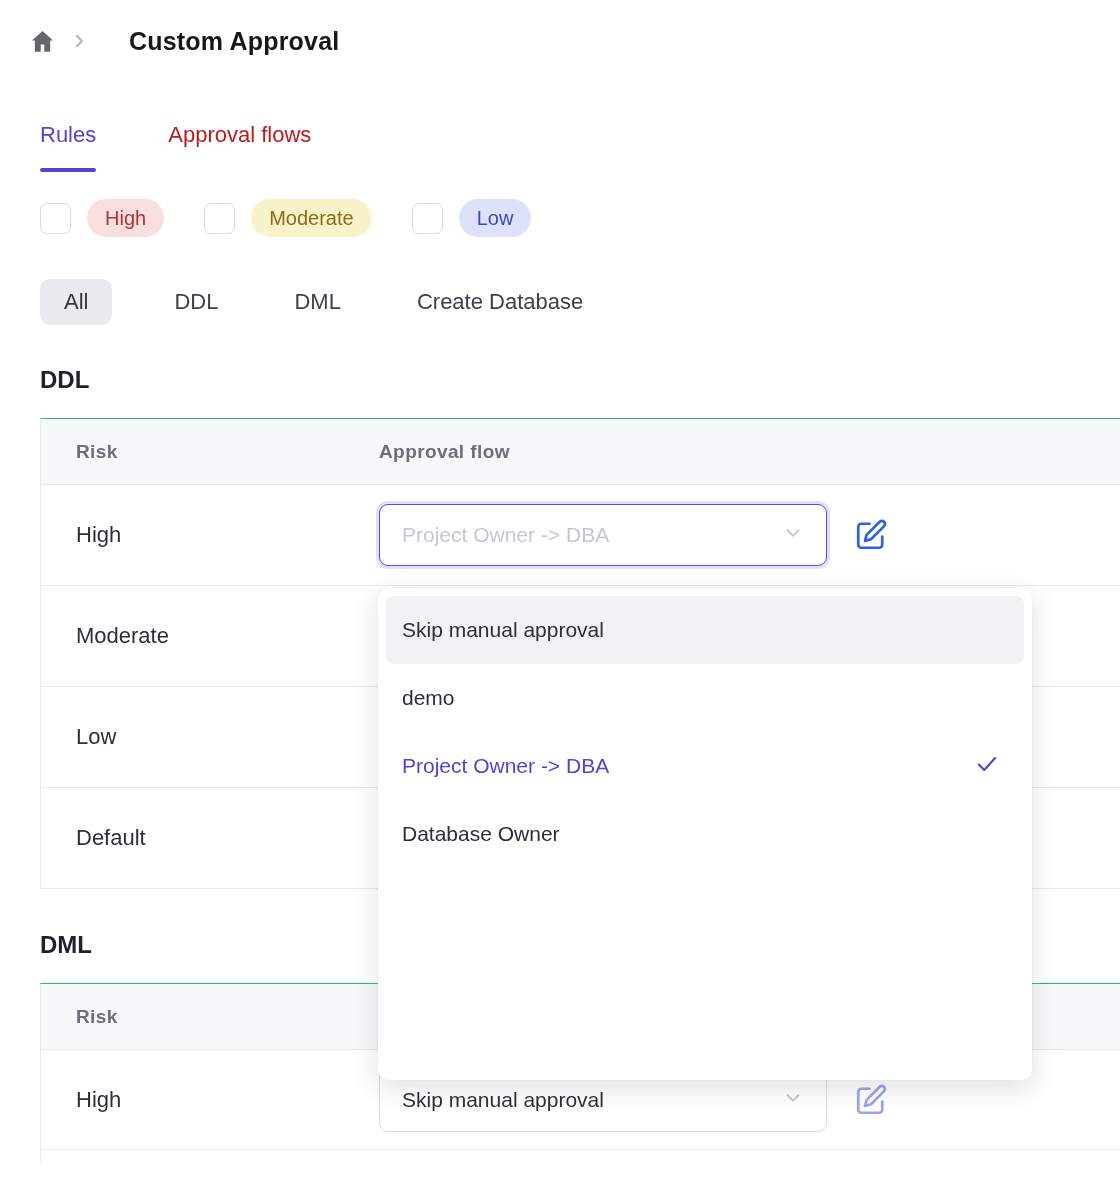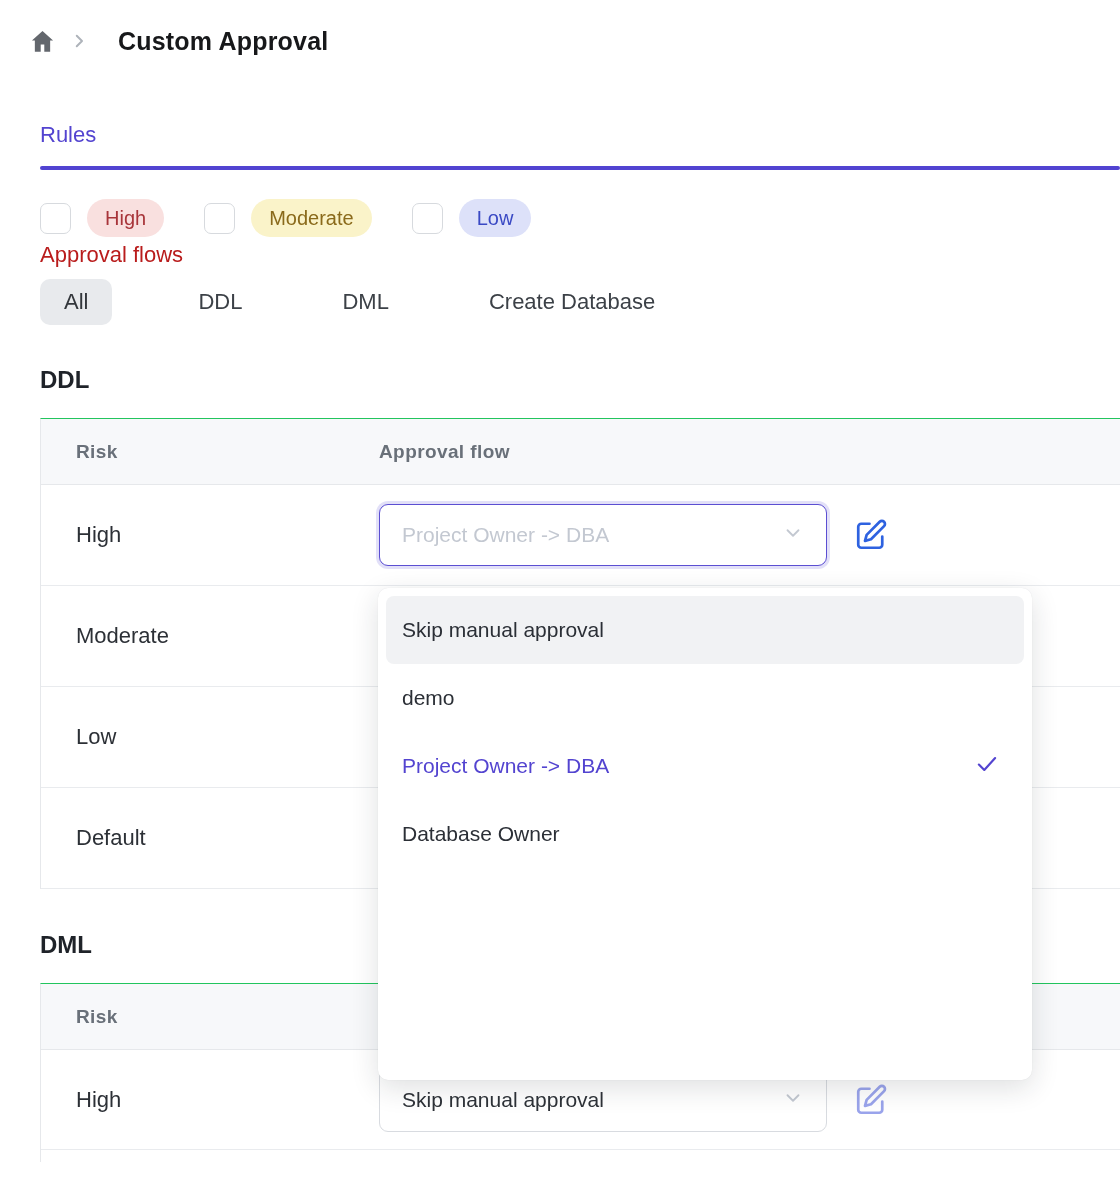--- a/index.html
+++ b/index.html
@@ -3,37 +3,37 @@
 <meta charset="utf-8">
 <style>
   * { margin:0; padding:0; box-sizing:border-box; }
   html,body { width:1120px; height:1180px; background:#ffffff; overflow:hidden;
     font-family:"Liberation Sans", sans-serif; color:#23272d; }
 
   
   .breadcrumb { display:flex; align-items:center; margin:22px 0 0 28px; height:38px; gap:14px; }
   .home-btn { width:28px; height:28px; display:flex; align-items:center; justify-content:center; cursor:pointer; }
   .crumb-sep { display:flex; align-items:center; }
-  .crumb-title { font-size:25px; font-weight:600; color:#17181a; letter-spacing:.2px; margin-left:16px; }
-
-  
-  .tabs { display:flex; gap:72px; margin:62px 0 0 40px; height:50px;flex-direction:column; }
+  .crumb-title { font-size:25px; font-weight:600; color:#17181a; letter-spacing:.2px; margin-left:27px; }
+
+  
+  .tabs { display:flex; gap:72px; margin:62px 0 0 40px; height:50px; }
   .tab { font-size:22px; color:#b91c1c; cursor:pointer; position:relative; padding-bottom:22px; }
   .tab.active { color:#5344d0; }
   .tab.active::after { content:""; position:absolute; left:0; right:0; bottom:0; height:4px;
       background:#5143d1; border-radius:3px; }
 
   
   .filters { display:flex; align-items:center; margin:26px 0 0 40px; gap:16px; height:40px; }
   .filter-group { display:flex; align-items:center; gap:16px; margin-right:24px; }
   .checkbox { width:31px; height:31px; border:1.5px solid #d7dade; border-radius:7px; background:#fff; cursor:pointer; }
   .badge { font-size:20px; padding:6px 18px; border-radius:20px; line-height:1.3; }
 
   
-  .segments { display:flex; align-items:center; margin:38px 0 0 40px; gap:72px; height:52px; }
+  .segments { display:flex; align-items:center; margin:38px 0 0 40px; gap:48px; height:52px; }
   .segment { font-size:22px; color:#3c4147; padding:10px 14px; cursor:pointer; border-radius:10px; }
   .segment.active { background:#e8eaed; padding:10px 24px; color:#33373c; }
 
   
   .section-title { margin:38px 0 0 40px; font-size:24px; font-weight:700; color:#1f2329; }
   .section-title.dml { margin-top:42px; }
 
   
   .table { margin:24px 0 0 40px; width:1080px; border-left:1px solid #e6e8eb; border-top:1px solid #22c55e; }
   .thead { display:flex; align-items:center; height:66px; background:#f7f8fa; border-bottom:1px solid #e6e8eb; }

